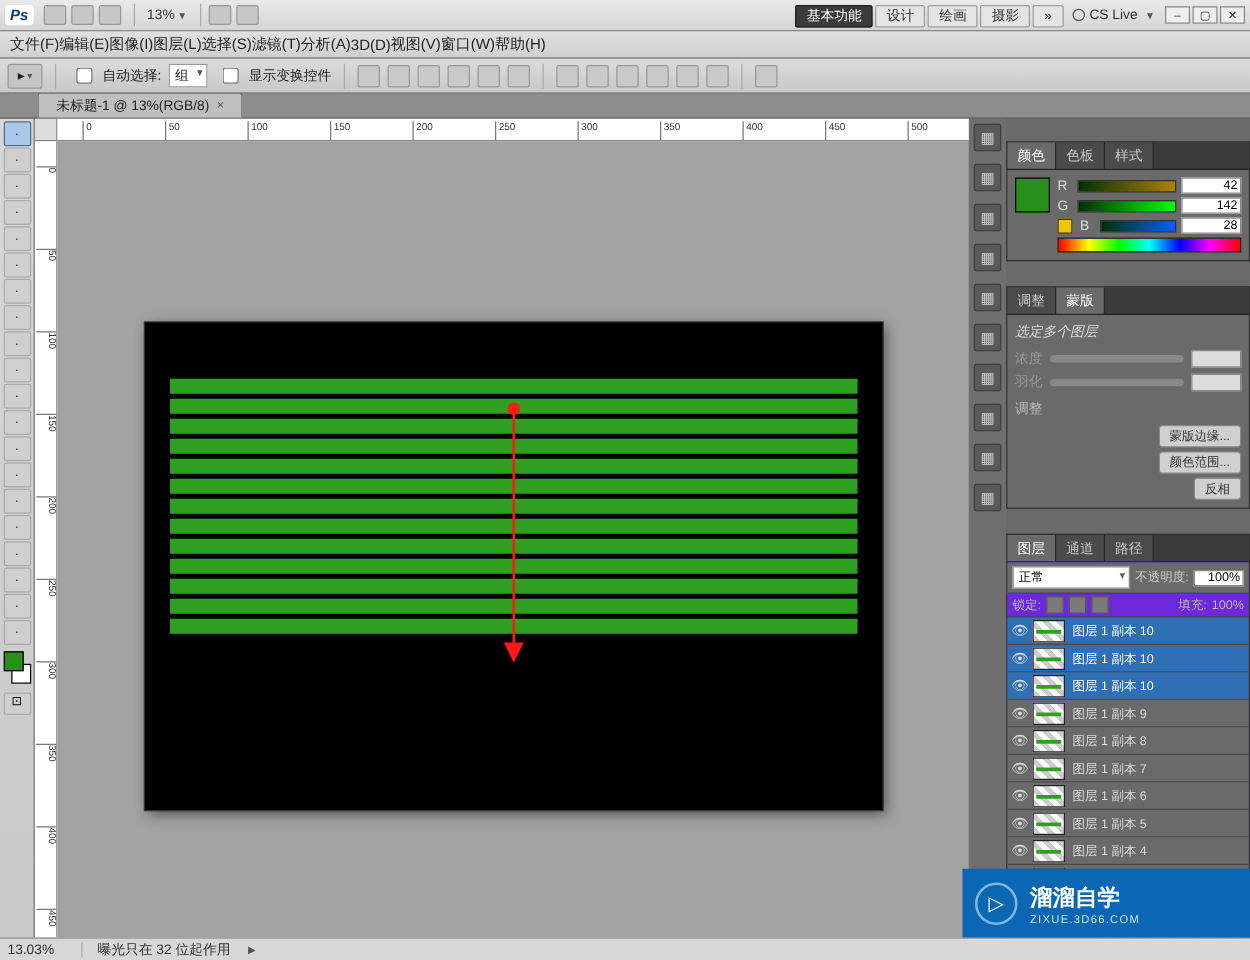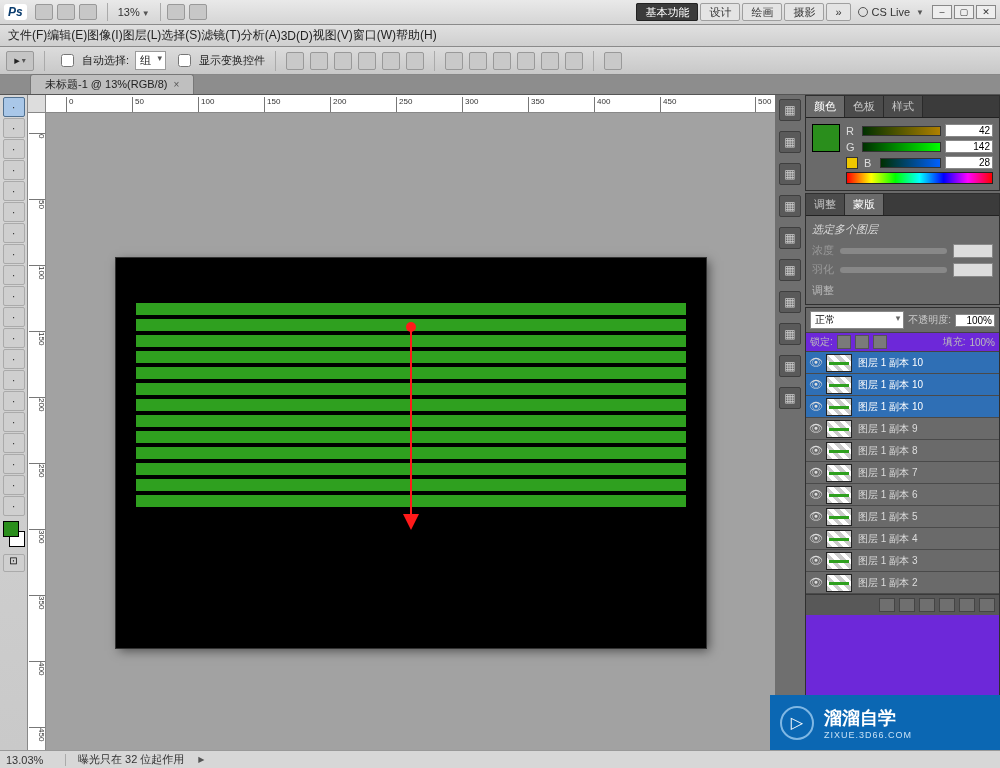--- a/index.html
+++ b/index.html
@@ -63,21 +63,21 @@
 .arrow{position:absolute;left:50%;top:70px;width:2px;height:200px;background:#ff1a1a;transform:translateX(-1px);}
 .arrow:before{content:"";position:absolute;top:-6px;left:-4px;width:10px;height:10px;background:#ff1a1a;border-radius:50%;}
 .arrow:after{content:"";position:absolute;bottom:-2px;left:-7px;border-left:8px solid transparent;border-right:8px solid transparent;border-top:16px solid #ff1a1a;}
 
 
 .dock{ width:30px; background:#6f6f6f; display:flex; flex-direction:column; align-items:center; padding-top:4px; gap:10px;}
 .dock .d{width:22px;height:22px;background:#5a5a5a;border:1px solid #3f3f3f;border-radius:2px;display:flex;align-items:center;justify-content:center;color:#ccc;font-size:12px;}
 
 
 .panels{ width:195px; background:#6a6a6a; font-size:11px; color:#ddd; display:flex; flex-direction:column; }
-.panel{ background:#535353; border:1px solid #2f2f2f; margin-bottom:2px; }
+.panel{ background:#535353; border:1px solid #2f2f2f; margin-bottom:2px;margin-top:18px; }
 .panel .tabrow{display:flex;background:#3b3b3b;border-bottom:1px solid #222;}
 .panel .ptab{padding:3px 8px;color:#c8c8c8;background:#4b4b4b;border-right:1px solid #2a2a2a;}
 .panel .ptab.active{background:#6a6a6a;color:#fff;}
 
 
 .color-body{display:flex;gap:6px;align-items:flex-start;background:#6a6a6a;padding:6px;}
 .color-chip{width:28px;height:28px;border:1px solid #000;}
 .color-chip.fg{background:#2a8e1c;}
 .color-sliders{flex:1;}
 .crow{display:flex;align-items:center;gap:4px;margin-bottom:3px;}
@@ -238,21 +238,21 @@
         <div class="tick" style="left: 20px;">0</div>
         <div class="tick" style="left: 86px;">50</div>
         <div class="tick" style="left: 152px;">100</div>
         <div class="tick" style="left: 218px;">150</div>
         <div class="tick" style="left: 284px;">200</div>
         <div class="tick" style="left: 350px;">250</div>
         <div class="tick" style="left: 416px;">300</div>
         <div class="tick" style="left: 482px;">350</div>
         <div class="tick" style="left: 548px;">400</div>
         <div class="tick" style="left: 614px;">450</div>
-        <div class="tick" style="left: 709px;">500</div>
+        <div class="tick" style="left: 680px;">500</div>
       </div>
     <div class="ruler-v" id="ruler-v">
         <div class="tick" style="top: 20px;">0</div>
         <div class="tick" style="top: 86px;">50</div>
         <div class="tick" style="top: 152px;">100</div>
         <div class="tick" style="top: 218px;">150</div>
         <div class="tick" style="top: 284px;">200</div>
         <div class="tick" style="top: 350px;">250</div>
         <div class="tick" style="top: 416px;">300</div>
         <div class="tick" style="top: 482px;">350</div>
@@ -341,24 +341,34 @@
               <div class="track"></div>
               <div class="field"></div>
             </div>
             <div class="adj-row">
               <span>羽化</span>
               <div class="track"></div>
               <div class="field"></div>
             </div>
           </div>
         <div style="color:#bbb;margin-top:6px">调整</div>
+        <div class="adj-btns" id="adjbtns">
+            <div class="b">蒙版边缘...</div>
+            <div class="b">颜色范围...</div>
+            <div class="b">反相</div>
+          </div>
       </div>
     </div>
 
     <div class="panel" style="flex:1;display:flex;flex-direction:column">
+      <div class="tabrow" id="layertabs">
+          <div class="ptab active">图层</div>
+          <div class="ptab">通道</div>
+          <div class="ptab">路径</div>
+        </div>
       <div class="layers-body" style="flex:1">
         <div class="layers-opts">
           <div class="blend">正常</div>
           <span class="lab">不透明度:</span>
           <div class="pct">100%</div>
         </div>
         <div class="layers-lock">
           <span>锁定:</span>
           <span class="li"></span>
           <span class="li"></span>

